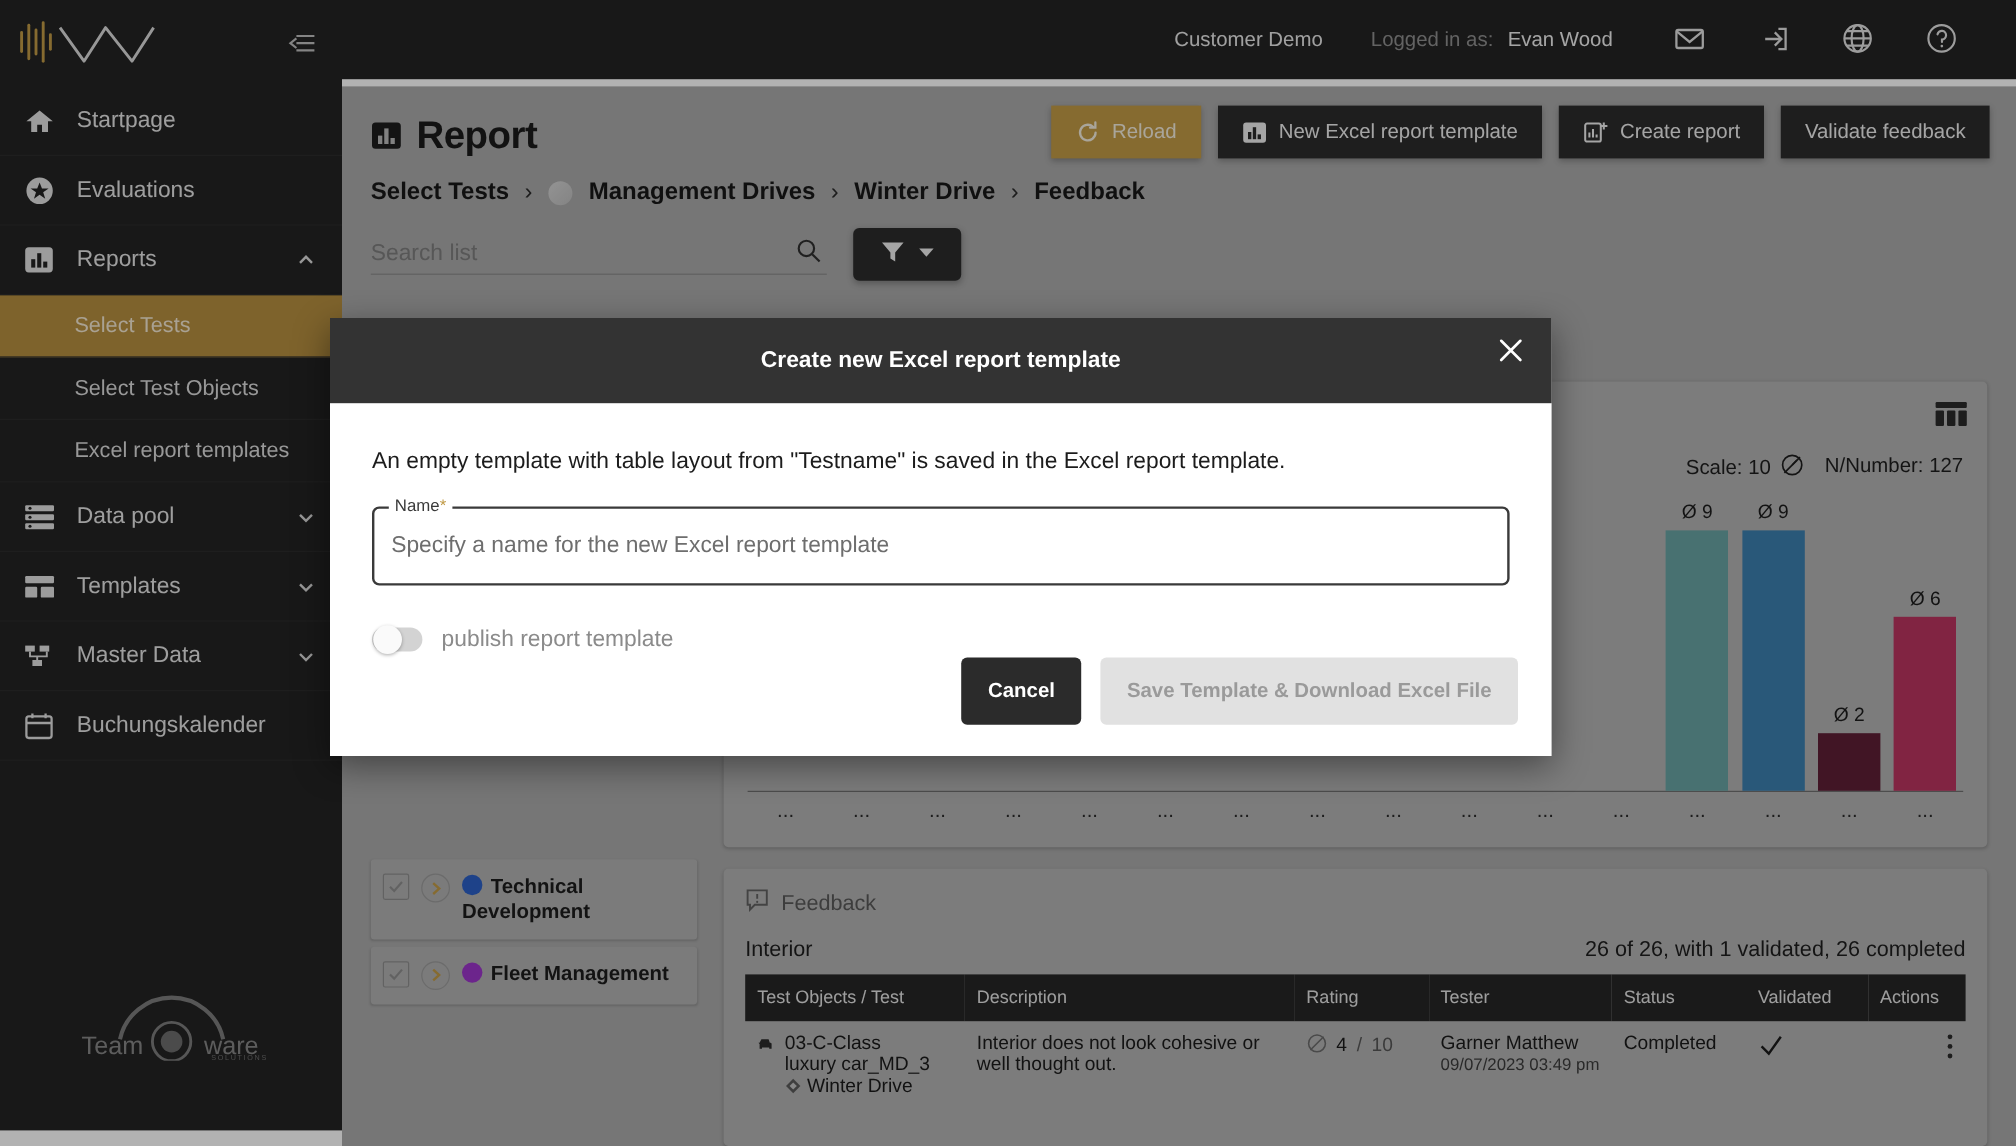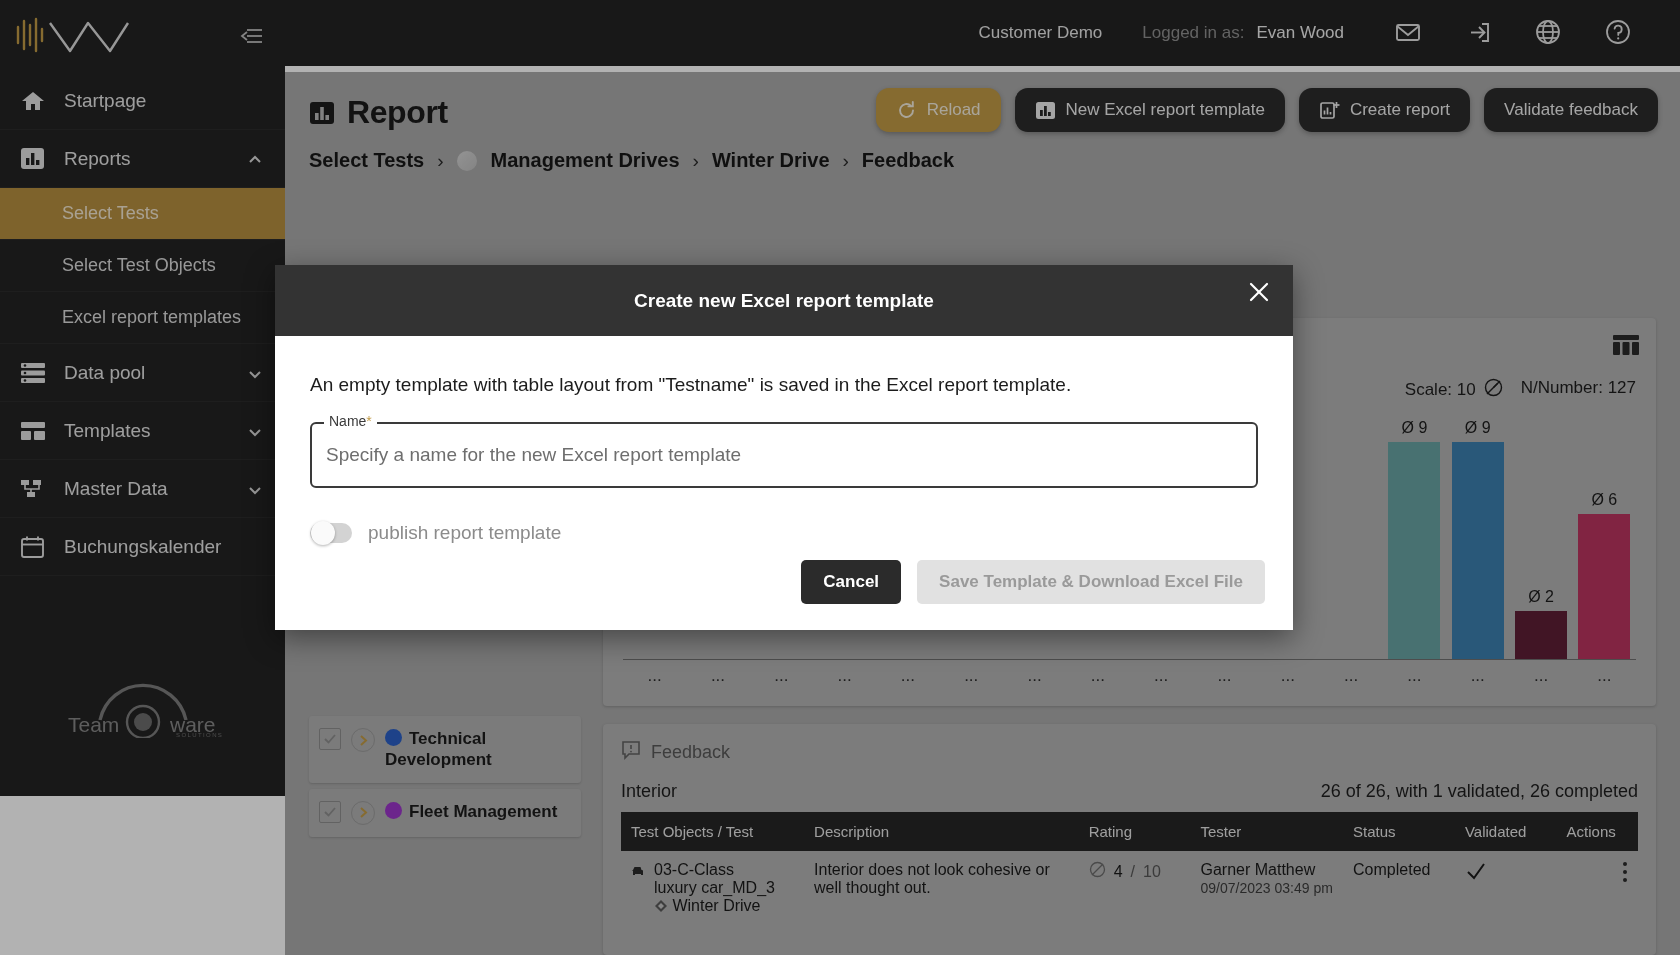--- a/index.html
+++ b/index.html
@@ -6,21 +6,21 @@
   html, body {
     width: 1680px; height: 955px;
     font-family: "Liberation Sans", sans-serif;
     overflow: hidden;
     background: #fff;
   }
   #root { position: relative; width: 1680px; height: 955px; }
 
   
   .sidebar {
-    position: absolute; left: 0; top: 0; width: 285px; height: 796px;
+    position: absolute; left: 0; top: 0; width: 285px; height: 942px;
     background: #232323; color: #dcdcdc; z-index: 5;
   }
   .sb-logo-row {
     height: 72px; display: flex; align-items: center;
     justify-content: space-between; padding: 0 20px 0 14px;
   }
   .sb-logo { width: 118px; height: 46px; }
   .sb-collapse { width: 26px; height: 26px; cursor: pointer; opacity: .85; }
   .sb-item {
     display: flex; align-items: center; height: 58px;
@@ -58,21 +58,21 @@
     background: #a9a9a9; overflow: hidden;
   }
   .page-head { padding: 22px 24px 0 24px; position: relative; }
   .page-title-row { display: flex; align-items: center; }
   .page-title-ico { width: 26px; height: 26px; margin-right: 12px; }
   .page-title { font-size: 32px; font-weight: bold; color: #1b1b1b; letter-spacing: -.4px; }
 
   .actions { position: absolute; right: 22px; top: 16px; display: flex; align-items: center; gap: 14px; }
   .btn {
     display: flex; align-items: center; gap: 10px; height: 44px;
-    padding: 0 20px; border-radius: 13px; font-size: 17px;
+    padding: 0 20px; border-radius: 0; font-size: 17px;
     border: none; cursor: pointer; white-space: nowrap;
     font-family: "Liberation Sans", sans-serif;
   }
   .btn-gold { background: #c09a46; color: #f3ecdd; box-shadow: 0 2px 5px rgba(0,0,0,.25); }
   .btn-dark { background: #2b2b2b; color: #ededed; box-shadow: 0 2px 5px rgba(0,0,0,.25); }
   .btn .bico { width: 21px; height: 21px; display: flex; }
 
   .breadcrumb { display: flex; align-items: center; margin-top: 18px; font-size: 20px; font-weight: bold; color: #181818; gap: 10px; }
   .bc-sep { font-weight: normal; font-size: 19px; color: #2a2a2a; margin: 0 3px; }
   .bc-dot { width: 20px; height: 20px; border-radius: 50%; background: linear-gradient(135deg,#d3d3d3,#bdbdbd); margin-right: 4px; }
@@ -165,21 +165,21 @@
   .toggle {
     width: 42px; height: 20px; border-radius: 10px; background: #d3d3d3;
     position: relative; cursor: pointer;
   }
   .toggle .knob {
     position: absolute; left: 1px; top: -2px; width: 24px; height: 24px;
     border-radius: 50%; background: #fafafa; box-shadow: 0 1px 3px rgba(0,0,0,.3);
   }
   .toggle-lbl { font-size: 19px; color: #8b8b8b; }
   .modal-foot { display: flex; justify-content: flex-end; align-items: center; gap: 16px; padding: 0 28px 26px 0; }
-  .mbtn { height: 44px; border: none; border-radius: 5px; font-size: 17px; padding: 0 22px; cursor: pointer; font-family: "Liberation Sans", sans-serif; }
+  .mbtn { height: 56px; border: none; border-radius: 5px; font-size: 17px; padding: 0 22px; cursor: pointer; font-family: "Liberation Sans", sans-serif; }
   .mbtn-cancel { background: #2b2b2b; color: #fff; font-weight: bold; }
   .mbtn-save { background: #e1e1e1; color: #9a9a9a; cursor: default; font-weight: bold; }
 </style>
 </head>
 <body>
 
 <div id="root">
 
   <div class="sidebar">
     <div class="sb-logo-row">
@@ -207,20 +207,29 @@
 
     <div class="sb-item">
       <span class="ico">
         <svg width="26" height="24" viewBox="0 0 26 24" fill="#e0e0e0">
             <path d="M13 3 L24 12 H20 V21 H15 V15 H11 V21 H6 V12 H2 Z"></path>
           </svg>
       </span>
       <span>Startpage</span>
     </div>
 
+    <div class="sb-item">
+      <span class="ico">
+        <svg width="26" height="26" viewBox="0 0 26 26">
+            <circle cx="13" cy="13" r="11" fill="#e0e0e0"></circle>
+            <path d="M13 6 L15 11 H20.5 L16 14.3 L17.7 19.6 L13 16.3 L8.3 19.6 L10 14.3 L5.5 11 H11 Z" fill="#232323"></path>
+          </svg>
+      </span>
+      <span>Evaluations</span>
+    </div>
 
     <div class="sb-item">
       <span class="ico">
         <svg width="25" height="25" viewBox="0 0 25 25">
             <rect x="1" y="2" width="23" height="21" rx="3" fill="#e0e0e0"></rect>
             <rect x="6" y="12" width="3.4" height="7" fill="#232323"></rect>
             <rect x="11" y="7" width="3.4" height="12" fill="#232323"></rect>
             <rect x="16" y="14" width="3.4" height="5" fill="#232323"></rect>
           </svg>
       </span>
@@ -415,20 +424,43 @@
         <span>Select Tests</span>
         <span class="bc-sep">›</span>
         <span class="bc-dot"></span>
         <span>Management Drives</span>
         <span class="bc-sep">›</span>
         <span>Winter Drive</span>
         <span class="bc-sep">›</span>
         <span>Feedback</span>
       </div>
 
+      <div class="searchrow">
+        <div class="search-wrap">
+          <input class="search-input" value="" placeholder="Search list" style="">
+          <span class="search-ico">
+            <svg width="22" height="22" viewBox="0 0 22 22" fill="none" stroke="#2f2f2f" stroke-width="1.8">
+                <circle cx="9" cy="9" r="6.4"></circle>
+                <line x1="13.8" y1="13.8" x2="20" y2="20"></line>
+              </svg>
+          </span>
+        </div>
+        <div class="filter-btn">
+          <span>
+            <svg width="22" height="22" viewBox="0 0 22 22" fill="#ededed">
+                <path d="M2 3 H20 L13 11.5 V19 L9 16.5 V11.5 Z"></path>
+              </svg>
+          </span>
+          <span>
+            <svg width="14" height="14" viewBox="0 0 14 14" fill="#ededed">
+                <polygon points="1,4 13,4 7,11"></polygon>
+              </svg>
+          </span>
+        </div>
+      </div>
     </div>
 
     <div class="panels">
 
       <div class="left-panel">
         <div style="height:398px"></div>
         <div class="tree-row">
           <span class="tree-check">
             <svg width="14" height="14" viewBox="0 0 14 14" fill="none" stroke="#8d8d8d" stroke-width="1.8">
                 <polyline points="2,7 5.5,10.5 12,3"></polyline>

